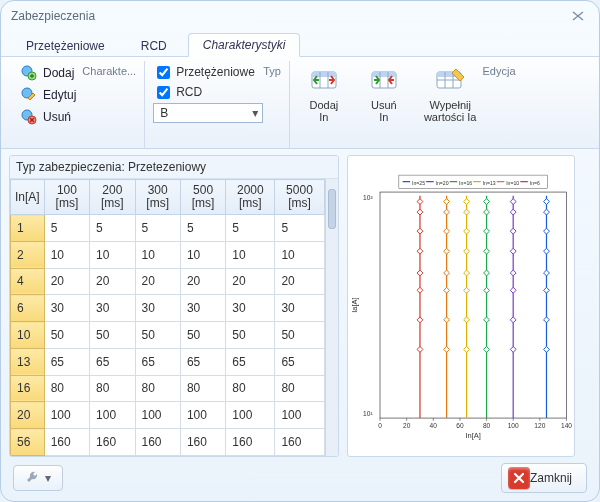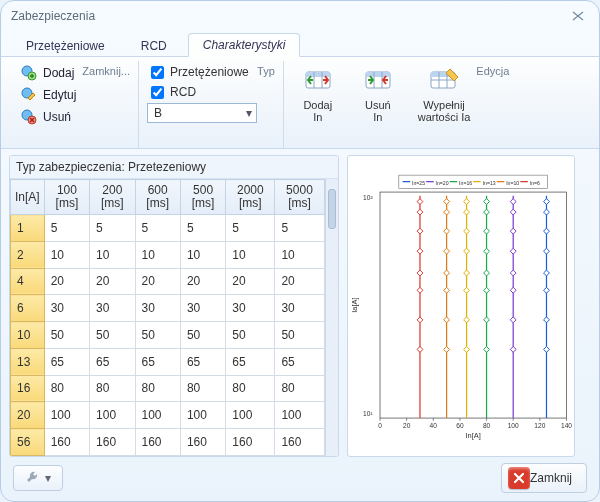--- a/index.html
+++ b/index.html
@@ -262,21 +262,21 @@
               <svg width="16" height="16">
                   <circle cx="6" cy="6" r="5" fill="#6fbef2" stroke="#2b7cc0"></circle>
                   <circle cx="11" cy="11" r="4" fill="#f28b82" stroke="#c0392b"></circle>
                   <path d="M9 9l4 4M13 9l-4 4" stroke="#a02015" stroke-width="1.3"></path>
                 </svg>
             </span>
             <span>Usuń</span>
           </div>
         </div>
       </div>
-      <div class="group-label">Zamknij...</div>
+      <div class="group-label">Charakte...</div>
     </div>
 
     <div class="group">
       <div class="group-body">
         <div class="vstack">
           <label class="chk">
             <input type="checkbox" checked="" style="">
             <span>Przetężeniowe</span>
           </label>
           <label class="chk">
@@ -348,21 +348,21 @@
         <span>Typ zabezpieczenia:</span>
         <span>Przetezeniowy</span>
       </div>
       <div class="table-wrap">
         <table>
           <thead>
             <tr>
               <th>In[A]</th>
               <th><span>100</span><br><span>[ms]</span></th>
               <th><span>200</span><br><span>[ms]</span></th>
-              <th><span>600</span><br><span>[ms]</span></th>
+              <th><span>300</span><br><span>[ms]</span></th>
               <th><span>500</span><br><span>[ms]</span></th>
               <th><span>2000</span><br><span>[ms]</span></th>
               <th><span>5000</span><br><span>[ms]</span></th>
             </tr>
           </thead>
           <tbody id="tbody">
               <tr>
                 <td class="rowhdr">1</td>
                 <td>5</td>
                 <td>5</td>

